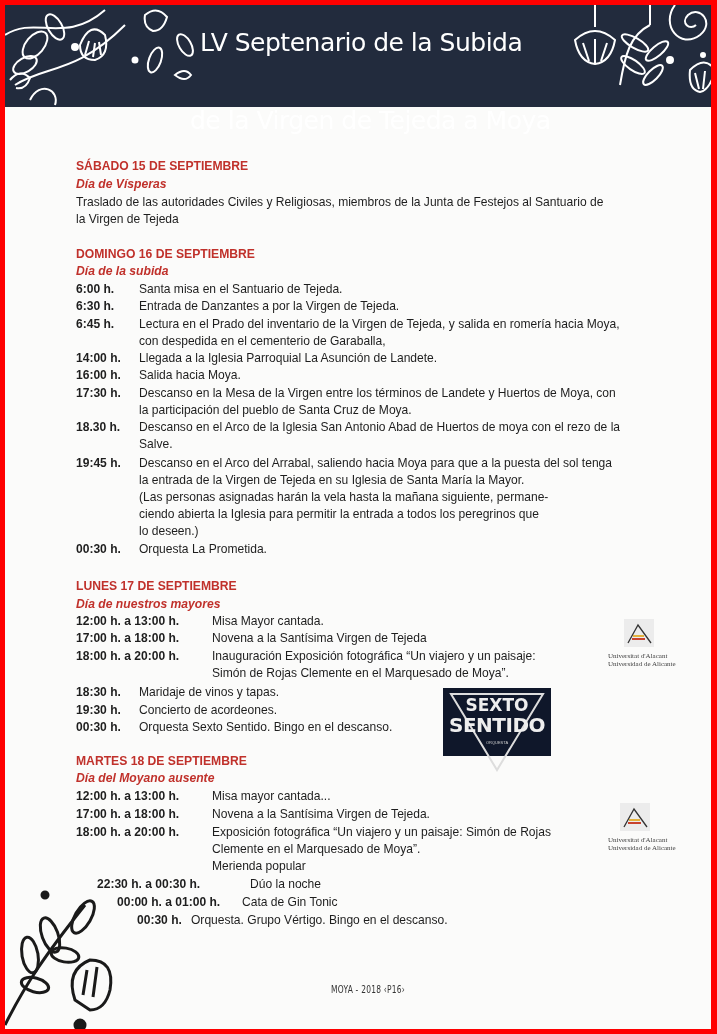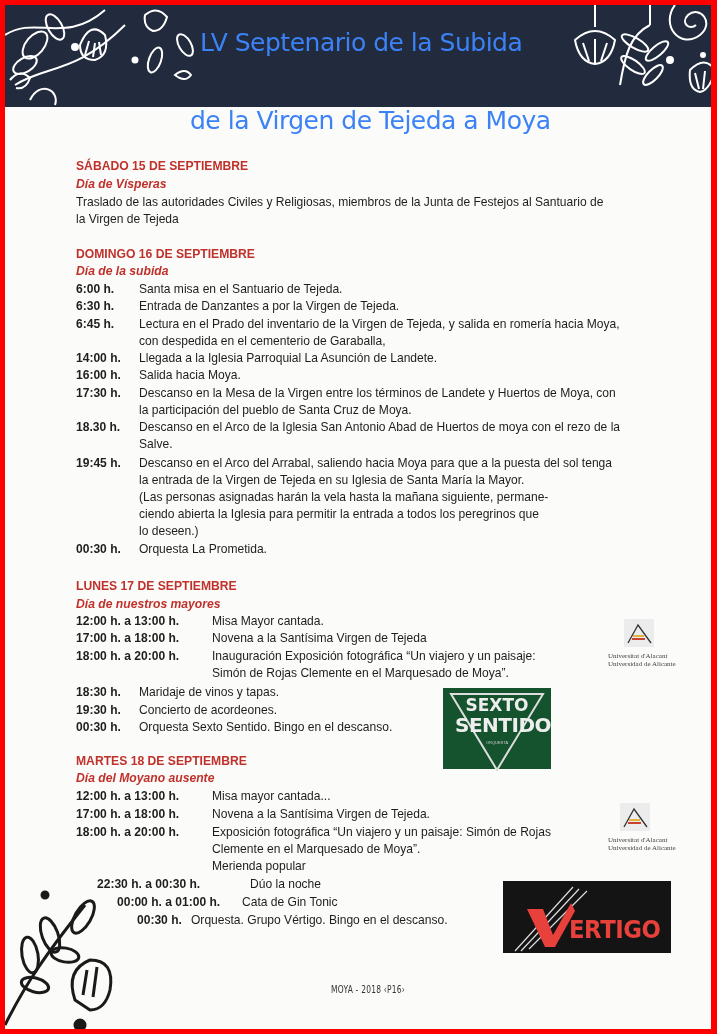--- a/index.html
+++ b/index.html
@@ -10,21 +10,21 @@
     }
     .page {
       position: absolute; left: 5px; top: 5px; width: 706px; height: 1024px;
       background: #fbfbfa; overflow: hidden;
     }
     .header {
       position: absolute; left: 0; top: 0; width: 706px; height: 102px;
       background: #222b3d;
     }
     .header-title {
-      position: absolute; left: 195px; top: 22px; color: #3b82f6;
+      position: absolute; left: 195px; top: 22px; color: #ffffff;
       font-family: "DejaVu Sans", sans-serif; font-size: 25px; line-height: 32px;
       letter-spacing: -0.5px;
     }
     .header-title div { white-space: nowrap; }
     .header-title .l2 { margin-left: -10px; margin-top: 46px; }
     .deco { position: absolute; }
     .content { position: absolute; left: 0; top: 0; width: 706px; }
     .t {
       position: absolute; white-space: nowrap; color: #1e1e1e;
       font-size: 13.4px; line-height: 17px; transform-origin: left top;
@@ -175,47 +175,40 @@
     <svg style="position:absolute;left:16px;top:0" width="30" height="28" viewBox="0 0 30 28">
       <rect x="0" y="0" width="30" height="28" fill="#ececec"></rect>
       <path d="M4 24 L14 6 L27 24" fill="none" stroke="#333" stroke-width="1.3"></path>
       <rect x="9" y="16" width="11" height="2" fill="#e3b23c"></rect>
       <rect x="8" y="19" width="13" height="2" fill="#c8432e"></rect>
     </svg>
     <div style="position:absolute;left:0;top:33px;font-family:'Liberation Serif',serif;font-size:7px;color:#444;line-height:8px;white-space:nowrap">Universitat d'Alacant</div>
     <div style="position:absolute;left:0;top:41px;font-family:'Liberation Serif',serif;font-size:7px;color:#444;line-height:8px;white-space:nowrap">Universidad de Alicante</div>
   </div>
 
-  <div class="logo" style="left:438px;top:683px;width:108px;height:81px;background:#14532d">
+  <div class="logo" style="left:438px;top:683px;width:108px;height:68px;background:#0f172a">
     <svg style="position:absolute;left:0;top:0" width="108" height="87" viewBox="0 0 108 87">
       <path d="M8 6 L100 6 L54 82 Z" fill="none" stroke="#ddd" stroke-width="2"></path>
     </svg>
     <div style="position:absolute;left:0;width:108px;top:8px;text-align:center;color:#eee;font-weight:bold;font-size:17px;line-height:18px;font-family:'DejaVu Sans',sans-serif">SEXTO</div>
-    <div style="position:absolute;left:0;width:108px;top:26px;text-align:right;color:#eee;font-weight:bold;font-size:20px;line-height:22px;font-family:'DejaVu Sans',sans-serif;letter-spacing:-0.5px">SENTIDO</div>
+    <div style="position:absolute;left:0;width:108px;top:26px;text-align:center;color:#eee;font-weight:bold;font-size:20px;line-height:22px;font-family:'DejaVu Sans',sans-serif;letter-spacing:-0.5px">SENTIDO</div>
     <div style="position:absolute;left:0;width:108px;top:52px;text-align:center;color:#ccc;font-size:4px">ORQUESTA</div>
   </div>
 
   <div class="logo" style="left:603px;top:798px;width:70px;height:52px">
     <svg style="position:absolute;left:12px;top:0" width="30" height="28" viewBox="0 0 30 28">
       <rect x="0" y="0" width="30" height="28" fill="#ececec"></rect>
       <path d="M4 24 L14 6 L27 24" fill="none" stroke="#333" stroke-width="1.3"></path>
       <rect x="9" y="16" width="11" height="2" fill="#e3b23c"></rect>
       <rect x="8" y="19" width="13" height="2" fill="#c8432e"></rect>
     </svg>
     <div style="position:absolute;left:0;top:33px;font-family:'Liberation Serif',serif;font-size:7px;color:#444;line-height:8px;white-space:nowrap">Universitat d'Alacant</div>
     <div style="position:absolute;left:0;top:41px;font-family:'Liberation Serif',serif;font-size:7px;color:#444;line-height:8px;white-space:nowrap">Universidad de Alicante</div>
   </div>
 
-  <div class="logo" style="left:498px;top:876px;width:168px;height:72px;background:#141414">
-    <svg style="position:absolute;left:0;top:0" width="168" height="72" viewBox="0 0 168 72">
-      <path d="M12 70 L70 6 M18 70 L76 8 M26 68 L84 10" stroke="#ddd" stroke-width="1.2"></path>
-      <path d="M24 28 L40 28 L50 54 L68 22 L72 30 L52 66 L42 66 Z" fill="#e8403a"></path>
-    </svg>
-    <div style="position:absolute;left:66px;top:36px;color:#e8403a;font-weight:bold;font-size:24px;line-height:26px;font-family:'DejaVu Sans',sans-serif;letter-spacing:-0.5px;transform:scaleX(0.95);transform-origin:left top">ERTIGO</div>
-  </div>
 
   <svg class="deco" style="left:0;top:880px" width="110" height="150" viewBox="0 0 110 150" fill="none" stroke="#1a1a1a" stroke-width="3">
     <path d="M0 140 C20 100, 40 70, 80 20"></path>
     <ellipse cx="78" cy="32" rx="8" ry="18" transform="rotate(30 78 32)"></ellipse>
     <ellipse cx="45" cy="50" rx="8" ry="18" transform="rotate(-20 45 50)"></ellipse>
     <ellipse cx="25" cy="70" rx="8" ry="18" transform="rotate(-10 25 70)"></ellipse>
     <ellipse cx="60" cy="70" rx="14" ry="7" transform="rotate(10 60 70)"></ellipse>
     <ellipse cx="30" cy="100" rx="14" ry="7" transform="rotate(15 30 100)"></ellipse>
     <path d="M70 115 q-10 -30 15 -40 q25 0 20 30 q-5 20 -20 20z"></path>
     <path d="M82 85 l-4 25 M92 82 l-4 30"></path>

